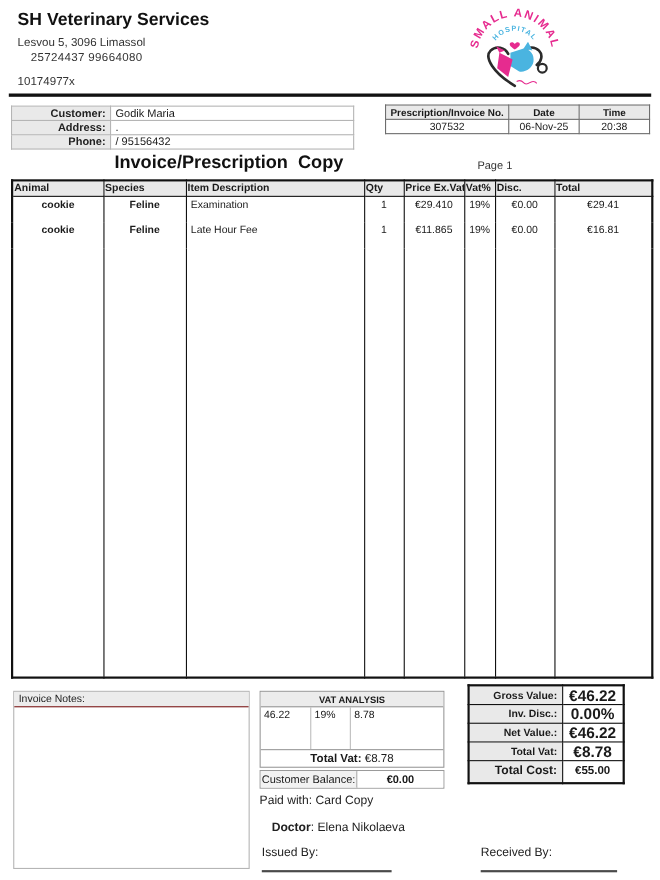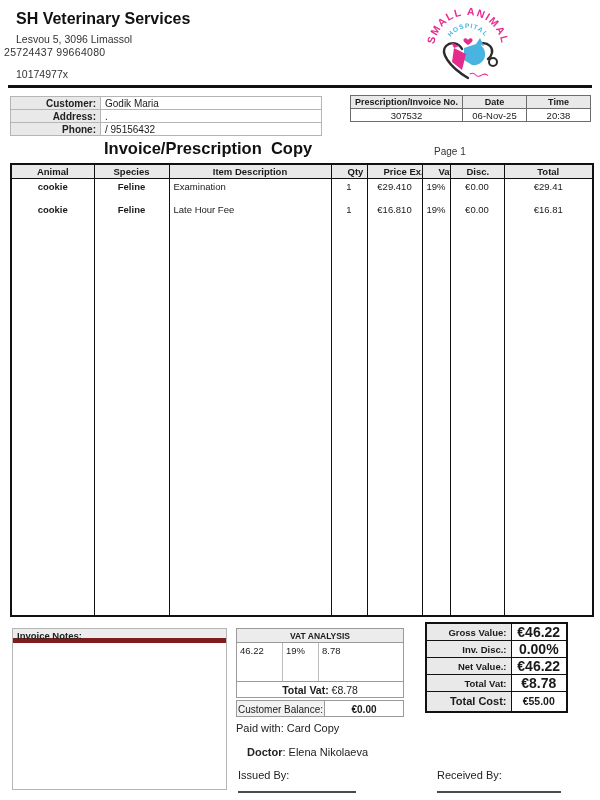--- a/index.html
+++ b/index.html
@@ -4,21 +4,21 @@
 <style>
   * { box-sizing: border-box; }
   html,body { margin:0; padding:0; background:#fff; }
   .page {
     position:relative; width:600px; height:800px; background:#ffffff;
     font-family:"Liberation Sans", sans-serif; color:#1a1a1a; overflow:hidden;
   }
   
   .company-name { position:absolute; left:16px; top:10px; font-size:16px; font-weight:bold; color:#111; }
   .company-line1 { position:absolute; left:16px; top:33px; font-size:10.5px; color:#333; }
-  .company-line2 { position:absolute; left:4px; top:46px; font-size:10.5px; color:#333; letter-spacing:0.3px; }
+  .company-line2 { position:absolute; left:28px; top:46px; font-size:10.5px; color:#333; letter-spacing:0.3px; }
   .company-reg   { position:absolute; left:16px; top:68px; font-size:10.5px; color:#333; }
   .logo { position:absolute; left:426px; top:2px; width:84px; height:82px; }
   .header-rule { position:absolute; left:8px; top:85px; width:584px; height:3px; background:#111; }
 
   
   .cust-table { position:absolute; left:10px; top:96px; width:312px; border-collapse:collapse; table-layout:fixed; }
   .cust-table td { border:1px solid #b5b5b5; font-size:10px; height:13px; padding:0 4px; white-space:nowrap; overflow:hidden; }
   .cust-table td.lbl { width:90px; background:#e9e9e9; font-weight:bold; text-align:right; color:#222; }
   .cust-table td.val { background:#fff; text-align:left; }
 
@@ -27,29 +27,29 @@
   .meta-table th, .meta-table td { border:1px solid #6d6d6d; font-size:9px; height:13px; text-align:center; padding:0 2px; white-space:nowrap; overflow:hidden; }
   .meta-table th { background:#e9e9e9; font-weight:bold; }
   .meta-table td { font-size:9.5px; }
 
   
   .page-title { position:absolute; left:104px; top:139px; font-size:16.5px; font-weight:bold; color:#111; white-space:pre; }
   .page-num   { position:absolute; left:434px; top:146px; font-size:10px; color:#333; }
 
   
   .items-table { position:absolute; left:10px; top:163px; width:582px; border-collapse:collapse; table-layout:fixed; border:2px solid #111; }
-  .items-table th { background:#e9e9e9; border:1px solid #111; font-size:9.5px; font-weight:bold; height:14px; padding:0 16px; text-align:center; white-space:nowrap; overflow:hidden; }
+  .items-table th { background:#e9e9e9; border:1px solid #111; font-size:9.5px; font-weight:bold; height:14px; padding:0 1px; text-align:left; white-space:nowrap; overflow:hidden; }
   .items-table td { border-left:1px solid #111; border-right:1px solid #111; font-size:9.5px; padding:2px 4px; vertical-align:top; white-space:nowrap; overflow:hidden;margin-left:16px; }
   .items-table tr.item-row td { height:24px; }
   .items-table tr.filler-row td { height:390px; }
   td.c { text-align:center; } td.l { text-align:left; } td.bold { font-weight:bold; }
 
   
   .notes-box { position:absolute; left:12px; top:628px; width:215px; height:162px; border:1px solid #b5b5b5; background:#fff; }
-  .notes-head { height:14px; background:#ececec; border-bottom:5px solid #7f1d1d; font-size:9.5px; font-weight:bold; padding:1px 4px; color:#222; }
+  .notes-head { height:14px; background:#ececec; border-bottom:1px solid #7f1d1d; font-size:9.5px; font-weight:normal; padding:1px 4px; color:#222; }
 
   
   .vat-box { position:absolute; left:236px; top:628px; width:168px; border:1px solid #9a9a9a; background:#fff; }
   .vat-head { height:14px; background:#ececec; border-bottom:1px solid #9a9a9a; font-size:8.5px; font-weight:bold; text-align:center; padding-top:2px; }
   .vat-body { display:flex; height:38px; }
   .vat-cell { font-size:9.5px; padding:2px 3px; }
   .vat-cell.v1 { width:46px; border-right:1px solid #bdbdbd; }
   .vat-cell.v2 { width:36px; border-right:1px solid #bdbdbd; }
   .vat-cell.v3 { flex:1; }
   .vat-total { border-top:1px solid #9a9a9a; height:16px; font-size:10.5px; text-align:center; padding-top:2px; }
@@ -180,21 +180,21 @@
       <td class="c">€29.410</td>
       <td class="c">19%</td>
       <td class="c">€0.00</td>
       <td class="c">€29.41</td>
     </tr>
     <tr class="item-row">
       <td class="c bold">cookie</td>
       <td class="c bold">Feline</td>
       <td class="l">Late Hour Fee</td>
       <td class="c">1</td>
-      <td class="c">€16.810</td>
+      <td class="c">€11.865</td>
       <td class="c">19%</td>
       <td class="c">€0.00</td>
       <td class="c">€16.81</td>
     </tr>
     <tr class="filler-row">
       <td></td>
           <td></td>
           <td></td>
           <td></td>
           <td></td>

